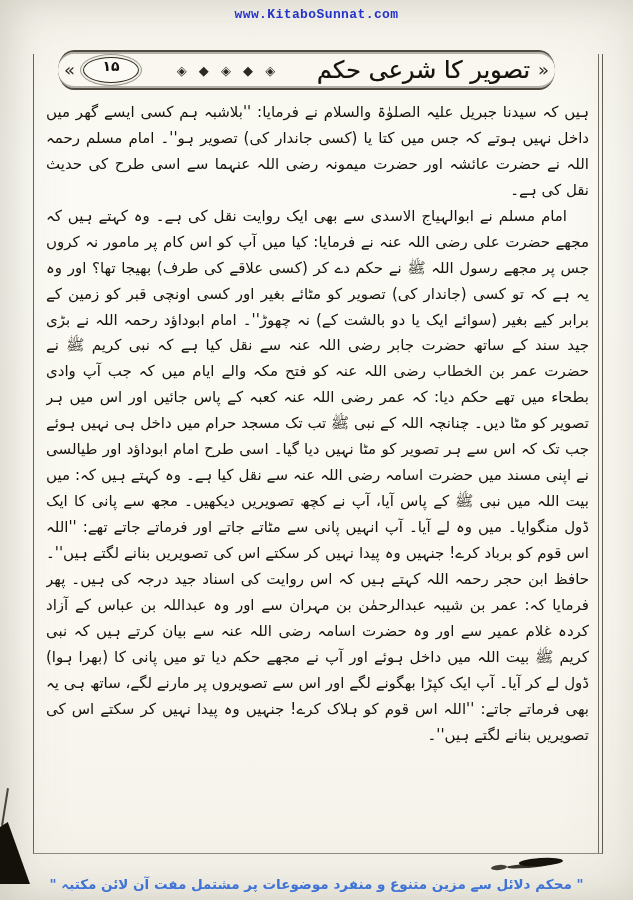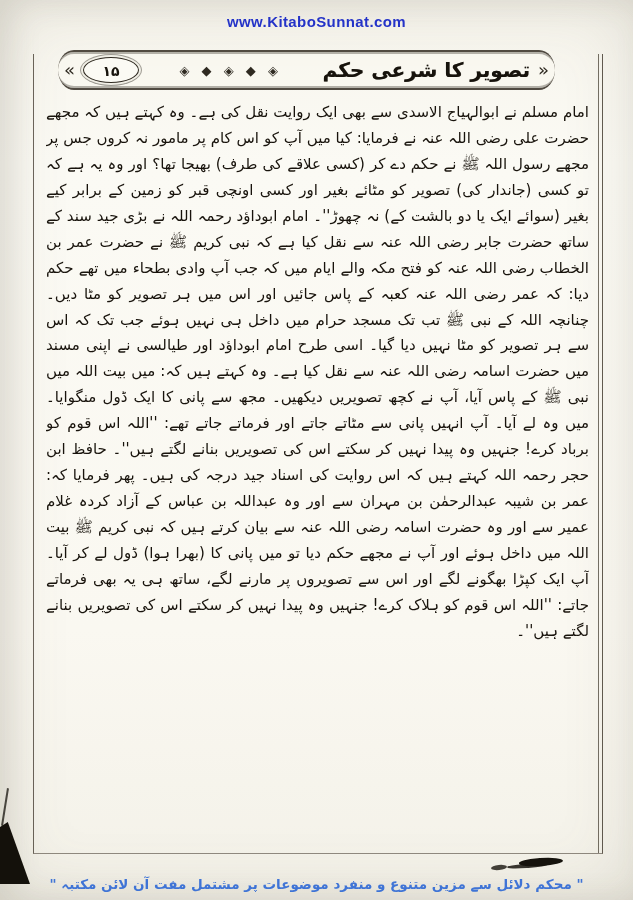--- a/index.html
+++ b/index.html
@@ -11,25 +11,25 @@
     background: linear-gradient(180deg, #f6f4ec 0%, #fbfaf4 18%, #faf8f1 70%, #f3f1e8 100%);
     box-shadow: inset 0 0 70px rgba(115, 105, 85, 0.16), inset 12px 0 30px rgba(100, 90, 70, 0.12);
     overflow: hidden;
     font-family: "DejaVu Sans", sans-serif;
     color: #1b160f;
   }
 
   
   .site-url {
     position: absolute;
-    top: 13px; left: 0; right: 0;
+    top: 7px; left: 0; right: 0;
     text-align: center;
     direction: ltr;
-    font-family: Liberation Sans, sans-serif;
-    font-size: 15px;
+    font-family: Liberation Mono, monospace;
+    font-size: 13px;
     font-weight: bold;
     letter-spacing: 0.4px;
     color: #2433c8;
   }
 
   
   .frame {
     position: absolute;
     left: 33px; right: 30px; top: 54px; bottom: 46px;
     border-left: 1px solid rgba(60, 52, 40, 0.75);
@@ -61,22 +61,22 @@
     background: rgba(250, 248, 240, 0.6);
   }
   .band-edge {
     font-size: 18px;
     color: #2f2a21;
     flex: 0 0 auto;
     line-height: 1;
   }
   .band-title {
     flex: 0 0 auto;
-    font-size: 20px;
-    font-weight: bold;
+    font-size: 24px;
+    font-weight: normal;
     letter-spacing: 0.5px;
     color: #17130c;
     text-shadow: 0.4px 0.4px 0 rgba(23, 19, 12, 0.6);
     white-space: nowrap;
   }
   .band-orn {
     flex: 1 1 auto;
     text-align: center;
     font-size: 13px;
     letter-spacing: 4px;
@@ -84,21 +84,20 @@
     overflow: hidden;
     white-space: nowrap;
   }
   .cartouche {
     flex: 0 0 auto;
     min-width: 54px;
     height: 24px;
     border: 1.6px solid #2f2a21;
     border-radius: 50%;
     display: flex;
-    align-items: center;
     justify-content: center;
     background: #fbfaf4;
     box-shadow: 0 0 0 2px rgba(250, 248, 240, 0.9), 0 0 0 3px rgba(47, 42, 33, 0.45);
   }
   .cartouche .num {
     font-size: 14px;
     font-weight: bold;
     color: #17130c;
     line-height: 1;
     padding-top: 1px;
@@ -180,20 +179,21 @@
     <span class="band-edge">«</span>
     <span class="band-title">تصویر کا شرعی حکم</span>
     <span class="band-orn">◈ ◆ ◈ ◆ ◈</span>
     <span class="cartouche">
       <span class="num">۱۵</span>
     </span>
     <span class="band-edge">»</span>
   </div>
 
   <div class="body-text">
+    <p>ہیں کہ سیدنا جبریل علیہ الصلوٰۃ والسلام نے فرمایا: ''بلاشبہ ہم کسی ایسے گھر میں داخل نہیں ہوتے کہ جس میں کتا یا (کسی جاندار کی) تصویر ہو''۔ امام مسلم رحمہ اللہ نے حضرت عائشہ اور حضرت میمونہ رضی اللہ عنہما سے اسی طرح کی حدیث نقل کی ہے۔</p>
     <p>امام مسلم نے ابوالہیاج الاسدی سے بھی ایک روایت نقل کی ہے۔ وہ کہتے ہیں کہ مجھے حضرت علی رضی اللہ عنہ نے فرمایا: کیا میں آپ کو اس کام پر مامور نہ کروں جس پر مجھے رسول اللہ ﷺ نے حکم دے کر (کسی علاقے کی طرف) بھیجا تھا؟ اور وہ یہ ہے کہ تو کسی (جاندار کی) تصویر کو مٹائے بغیر اور کسی اونچی قبر کو زمین کے برابر کیے بغیر (سوائے ایک یا دو بالشت کے) نہ چھوڑ''۔ امام ابوداؤد رحمہ اللہ نے بڑی جید سند کے ساتھ حضرت جابر رضی اللہ عنہ سے نقل کیا ہے کہ نبی کریم ﷺ نے حضرت عمر بن الخطاب رضی اللہ عنہ کو فتح مکہ والے ایام میں کہ جب آپ وادی بطحاء میں تھے حکم دیا: کہ عمر رضی اللہ عنہ کعبہ کے پاس جائیں اور اس میں ہر تصویر کو مٹا دیں۔ چنانچہ اللہ کے نبی ﷺ تب تک مسجد حرام میں داخل ہی نہیں ہوئے جب تک کہ اس سے ہر تصویر کو مٹا نہیں دیا گیا۔ اسی طرح امام ابوداؤد اور طیالسی نے اپنی مسند میں حضرت اسامہ رضی اللہ عنہ سے نقل کیا ہے۔ وہ کہتے ہیں کہ: میں بیت اللہ میں نبی ﷺ کے پاس آیا، آپ نے کچھ تصویریں دیکھیں۔ مجھ سے پانی کا ایک ڈول منگوایا۔ میں وہ لے آیا۔ آپ انہیں پانی سے مٹاتے جاتے اور فرماتے جاتے تھے: ''اللہ اس قوم کو برباد کرے! جنہیں وہ پیدا نہیں کر سکتے اس کی تصویریں بنانے لگتے ہیں''۔ حافظ ابن حجر رحمہ اللہ کہتے ہیں کہ اس روایت کی اسناد جید درجہ کی ہیں۔ پھر فرمایا کہ: عمر بن شیبہ عبدالرحمٰن بن مہران سے اور وہ عبداللہ بن عباس کے آزاد کردہ غلام عمیر سے اور وہ حضرت اسامہ رضی اللہ عنہ سے بیان کرتے ہیں کہ نبی کریم ﷺ بیت اللہ میں داخل ہوئے اور آپ نے مجھے حکم دیا تو میں پانی کا (بھرا ہوا) ڈول لے کر آیا۔ آپ ایک کپڑا بھگونے لگے اور اس سے تصویروں پر مارنے لگے، ساتھ ہی یہ بھی فرماتے جاتے: ''اللہ اس قوم کو ہلاک کرے! جنہیں وہ پیدا نہیں کر سکتے اس کی تصویریں بنانے لگتے ہیں''۔</p>
   </div>
 
   <div class="page-curl"></div>
   <div class="page-curl-line"></div>
   <div class="smudge-a"></div>
   <div class="smudge-b"></div>
 
   <div class="footer-line">" محکم دلائل سے مزین متنوع و منفرد موضوعات پر مشتمل مفت آن لائن مکتبہ "</div>
 

